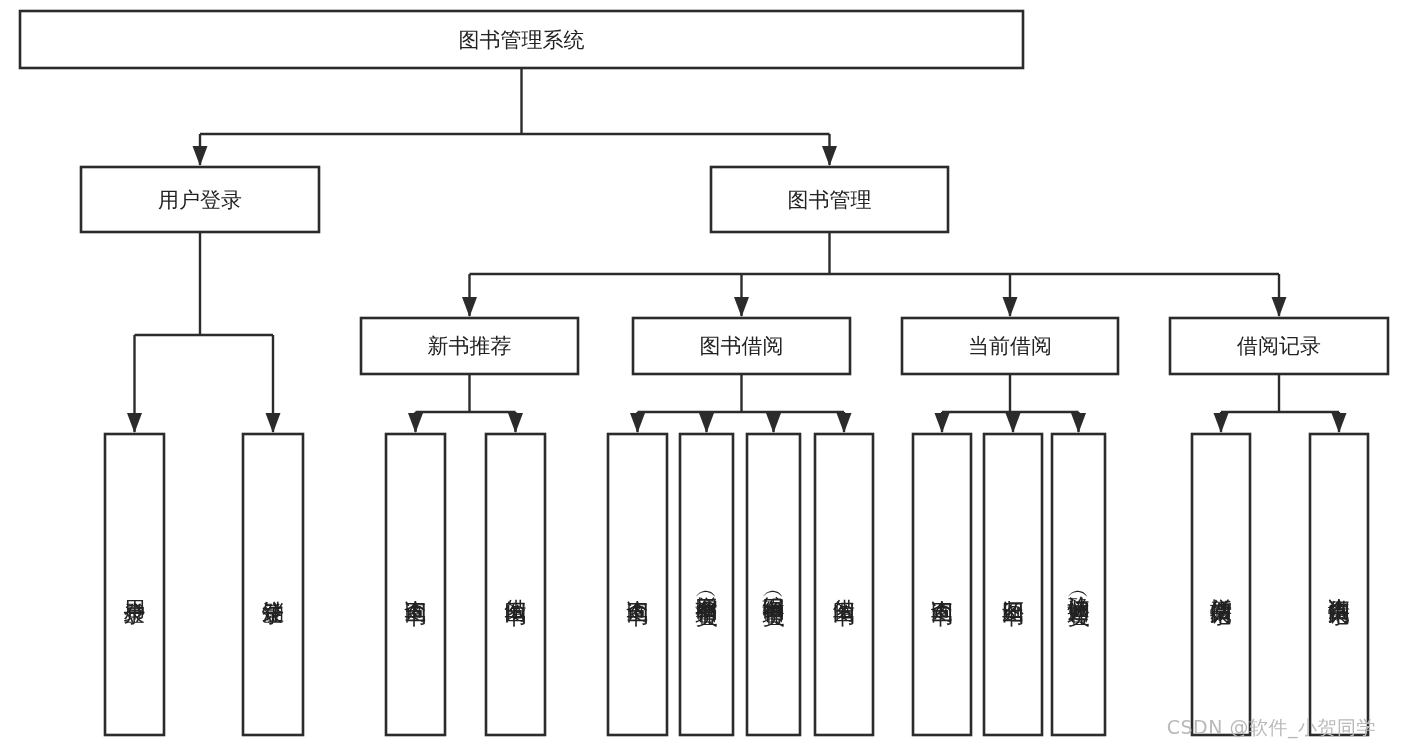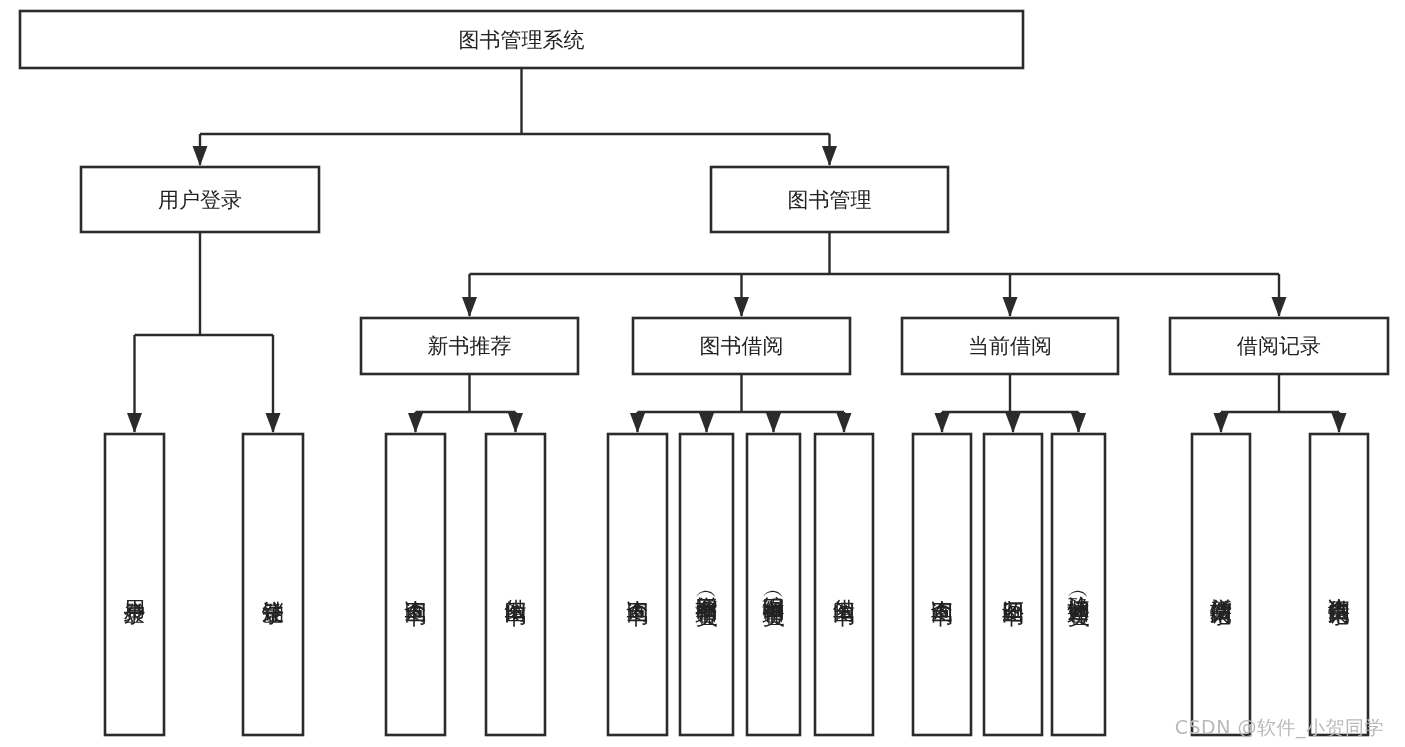--- a/index.html
+++ b/index.html
@@ -64,21 +64,21 @@
     display: flex;
     align-items: center;
     justify-content: center;
     text-align: center;
     white-space: nowrap;
     pointer-events: none;
     user-select: none;
   }
   .watermark {
     position: absolute;
-    right: 4px;
+    right: 12px;
     bottom: 6px;
     font-family: "DejaVu Sans", "Liberation Sans", sans-serif;
     font-size: 19px;
     color: #b9b9b9;
     letter-spacing: 0.5px;
     white-space: nowrap;
   }
 </style>
 </head>
 <body>

